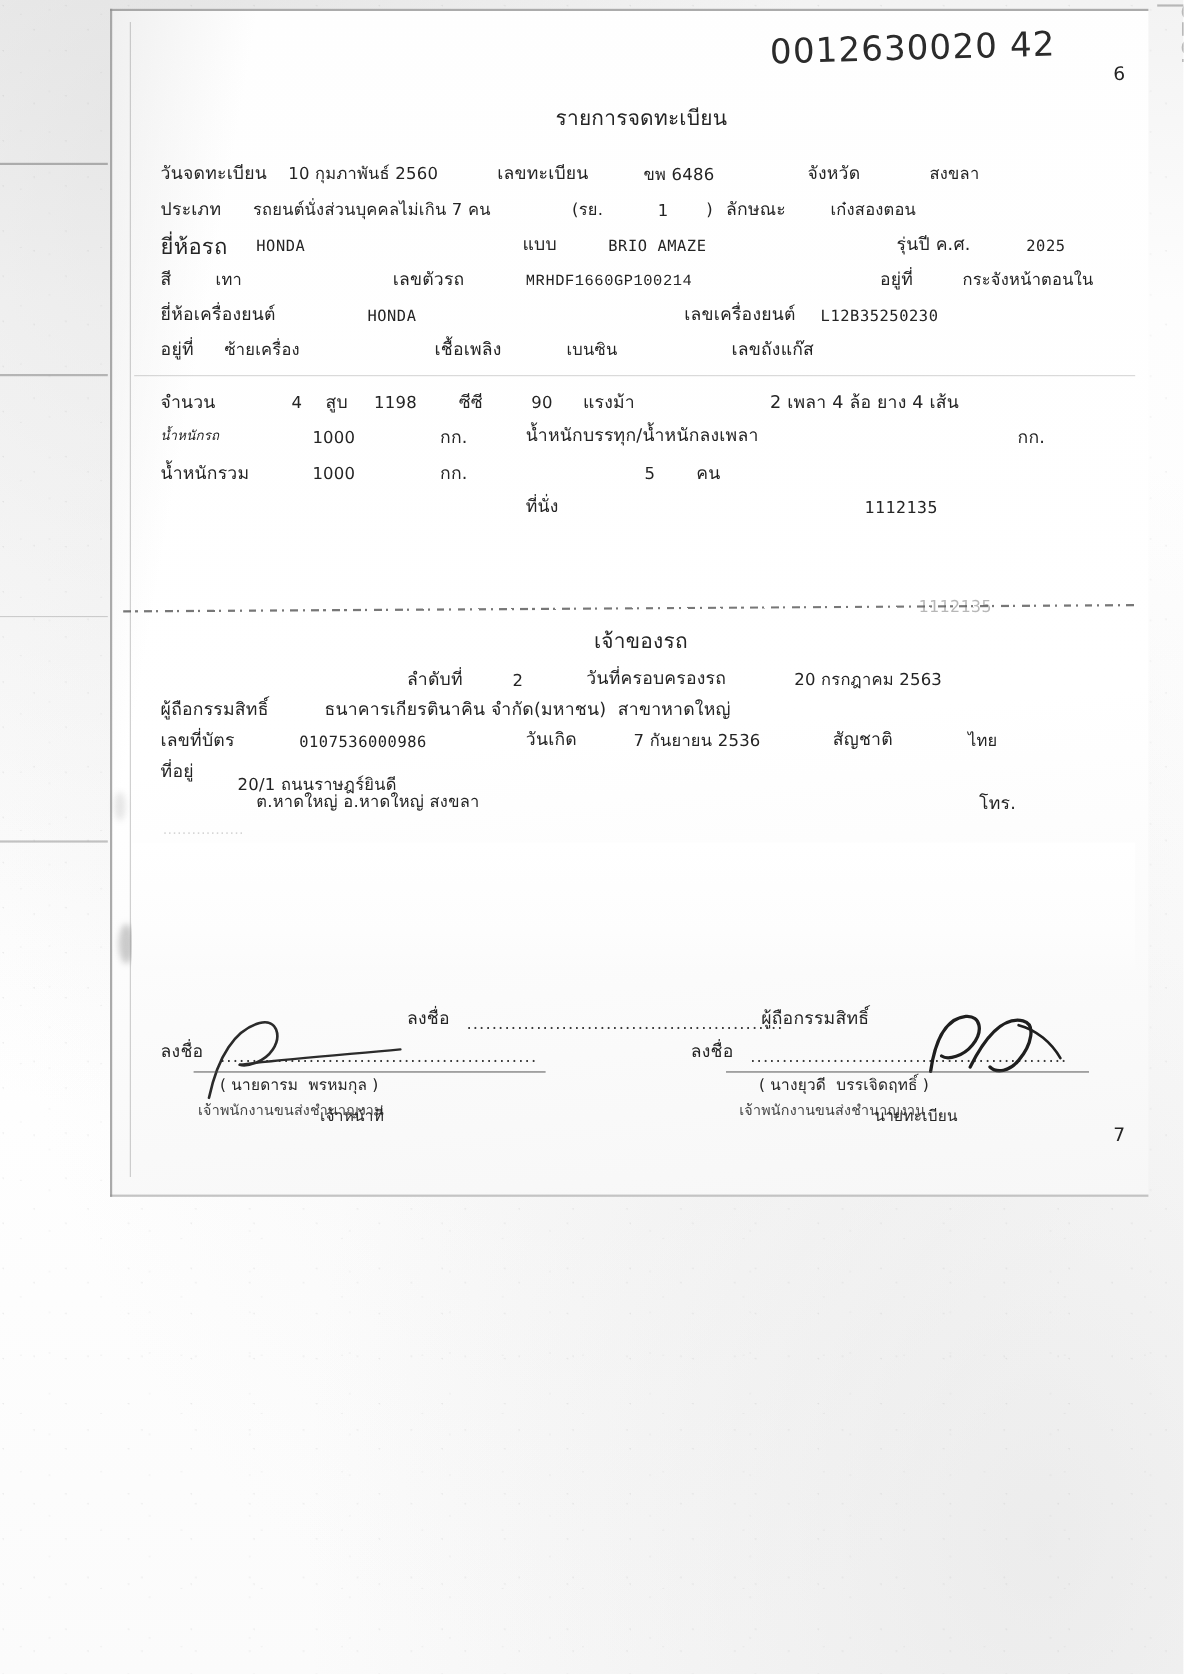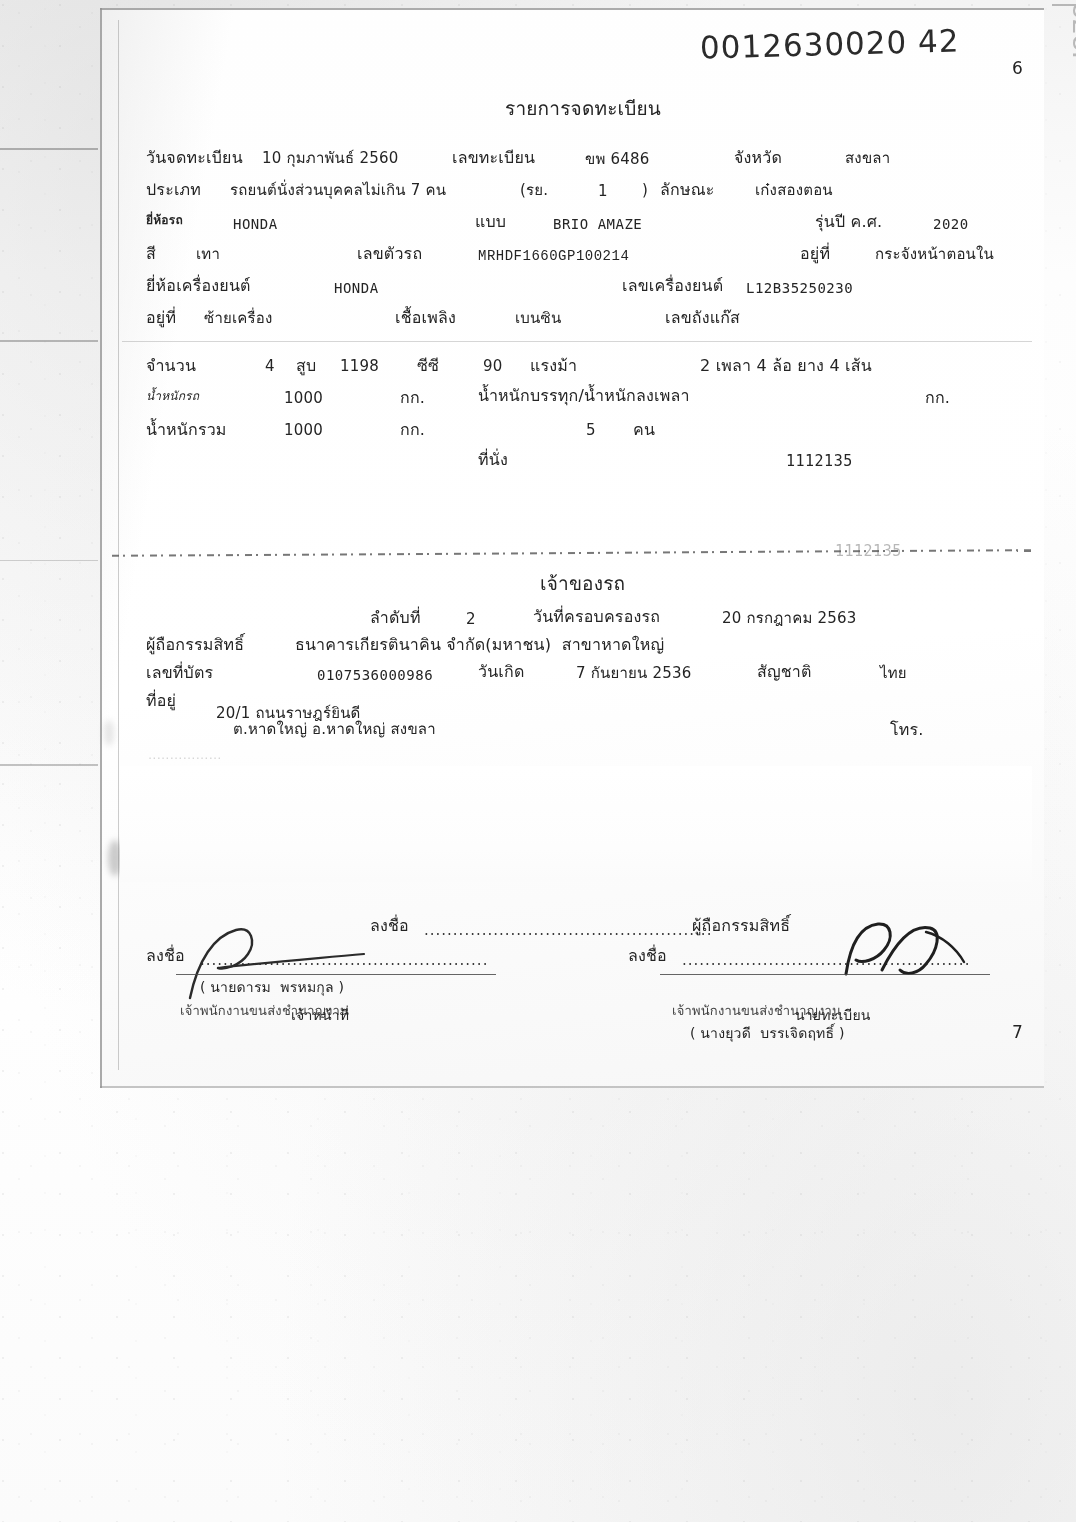--- a/index.html
+++ b/index.html
@@ -191,26 +191,26 @@
   <div class="txt thai" style="left:845px; top:151px; font-size:15px;">สงขลา</div>
 
   <div class="txt thai" style="left:146px; top:182px; font-size:16px;">ประเภท</div>
   <div class="txt thai" style="left:230px; top:183px; font-size:15px;">รถยนต์นั่งส่วนบุคคลไม่เกิน 7 คน</div>
   <div class="txt thai" style="left:520px; top:183px; font-size:15px;">(รย.</div>
   <div class="txt thai" style="left:598px; top:184px; font-size:15px;">1</div>
   <div class="txt thai" style="left:642px; top:183px; font-size:15px;">)</div>
   <div class="txt thai" style="left:660px; top:182px; font-size:16px;">ลักษณะ</div>
   <div class="txt thai" style="left:755px; top:183px; font-size:15px;">เก๋งสองตอน</div>
 
-  <div class="txt thai" style="left:146px; top:214px; font-size:12px;font-weight:bold;">ยี่ห้อรถ</div>
+  <div class="txt thai" style="left:146px; top:214px; font-size:20px;">ยี่ห้อรถ</div>
   <div class="txt mono" style="left:233px; top:217px; font-size:14px;">HONDA</div>
   <div class="txt thai" style="left:475px; top:214px; font-size:16px;">แบบ</div>
   <div class="txt mono" style="left:553px; top:217px; font-size:14px;">BRIO AMAZE</div>
   <div class="txt thai" style="left:815px; top:214px; font-size:16px;">รุ่นปี ค.ศ.</div>
-  <div class="txt mono" style="left:933px; top:217px; font-size:14px;">2020</div>
+  <div class="txt mono" style="left:933px; top:217px; font-size:14px;">2025</div>
 
   <div class="txt thai" style="left:146px; top:246px; font-size:16px;">สี</div>
   <div class="txt thai" style="left:196px; top:247px; font-size:15px;">เทา</div>
   <div class="txt thai" style="left:357px; top:246px; font-size:16px;">เลขตัวรถ</div>
   <div class="txt mono" style="left:478px; top:249px; font-size:14px;font-family:Liberation Mono, monospace;">MRHDF1660GP100214</div>
   <div class="txt thai" style="left:800px; top:246px; font-size:16px;">อยู่ที่</div>
   <div class="txt thai" style="left:875px; top:247px; font-size:15px;">กระจังหน้าตอนใน</div>
 
   <div class="txt thai" style="left:146px; top:278px; font-size:16px;">ยี่ห้อเครื่องยนต์</div>
   <div class="txt mono" style="left:334px; top:281px; font-size:14px;">HONDA</div>
@@ -258,21 +258,21 @@
 
   <div class="txt thai" style="left:370px; top:610px; font-size:16px;">ลำดับที่</div>
   <div class="txt thai" style="left:466px; top:612px; font-size:15px;">2</div>
   <div class="txt thai" style="left:533px; top:609px; font-size:16px;">วันที่ครอบครองรถ</div>
   <div class="txt thai" style="left:722px; top:611px; font-size:15px;">20 กรกฎาคม 2563</div>
 
   <div class="txt thai" style="left:146px; top:637px; font-size:16px;">ผู้ถือกรรมสิทธิ์</div>
   <div class="txt thai" style="left:295px; top:637px; font-size:16px;">ธนาคารเกียรตินาคิน จำกัด(มหาชน)  สาขาหาดใหญ่</div>
 
   <div class="txt thai" style="left:146px; top:665px; font-size:16px;">เลขที่บัตร</div>
-  <div class="txt mono" style="left:272px; top:668px; font-size:14px;margin-left:45px;">0107536000986</div>
+  <div class="txt mono" style="left:272px; top:668px; font-size:14px;">0107536000986</div>
   <div class="txt thai" style="left:478px; top:664px; font-size:16px;">วันเกิด</div>
   <div class="txt thai" style="left:576px; top:666px; font-size:15px;">7 กันยายน 2536</div>
   <div class="txt thai" style="left:757px; top:664px; font-size:16px;">สัญชาติ</div>
   <div class="txt thai" style="left:880px; top:666px; font-size:15px;">ไทย</div>
 
   <div class="txt thai" style="left:146px; top:693px; font-size:16px;">ที่อยู่</div>
   <div class="txt thai" style="left:216px; top:694px; font-size:15px;margin-top:12px;">20/1 ถนนราษฎร์ยินดี</div>
   <div class="txt thai" style="left:233px; top:722px; font-size:15px;">ต.หาดใหญ่ อ.หาดใหญ่ สงขลา</div>
   <div class="txt thai" style="left:890px; top:722px; font-size:16px;text-align:right;">โทร.</div>
   <div class="txt thai" style="left:935px; top:722px; font-size:15px;"></div>
@@ -299,21 +299,21 @@
   <svg class="sig-svg" width="170" height="80" viewBox="0 0 170 80" style="left:826px; top:912px;">
     <path d="M20 62 C 24 34, 34 14, 52 12 C 66 11, 68 26, 58 38 C 50 48, 36 52, 30 48" fill="none" stroke="#1f1f1f" stroke-width="3" stroke-linecap="round"></path>
     <path d="M56 58 C 70 30, 86 12, 104 16 C 116 19, 112 38, 100 52 C 92 62, 80 64, 74 58" fill="none" stroke="#1f1f1f" stroke-width="3" stroke-linecap="round"></path>
     <path d="M100 20 C 116 24, 130 36, 138 50" fill="none" stroke="#1f1f1f" stroke-width="2.4" stroke-linecap="round"></path>
   </svg>
 
   <div class="sigline" style="left:176px; top:974px; width:320px;"></div>
   <div class="sigline" style="left:660px; top:974px; width:330px;"></div>
 
   <div class="txt thai" style="left:200px; top:980px; font-size:14px;">( นายดารม  พรหมกุล )</div>
-  <div class="txt thai" style="left:690px; top:980px; font-size:14px;margin-top:46px;">( นางยุวดี  บรรเจิดฤทธิ์ )</div>
+  <div class="txt thai" style="left:690px; top:980px; font-size:14px;">( นางยุวดี  บรรเจิดฤทธิ์ )</div>
 
   <div class="txt thai fade" style="left:180px; top:1004px; font-size:13px;">เจ้าพนักงานขนส่งชำนาญงาน</div>
   <div class="txt thai" style="left:291px; top:1008px; font-size:14px;">เจ้าหน้าที่</div>
 
   <div class="txt thai fade" style="left:672px; top:1004px; font-size:13px;">เจ้าพนักงานขนส่งชำนาญงาน</div>
   <div class="txt thai" style="left:795px; top:1008px; font-size:14px;">นายทะเบียน</div>
 
 </div>
 
 </body></html>

